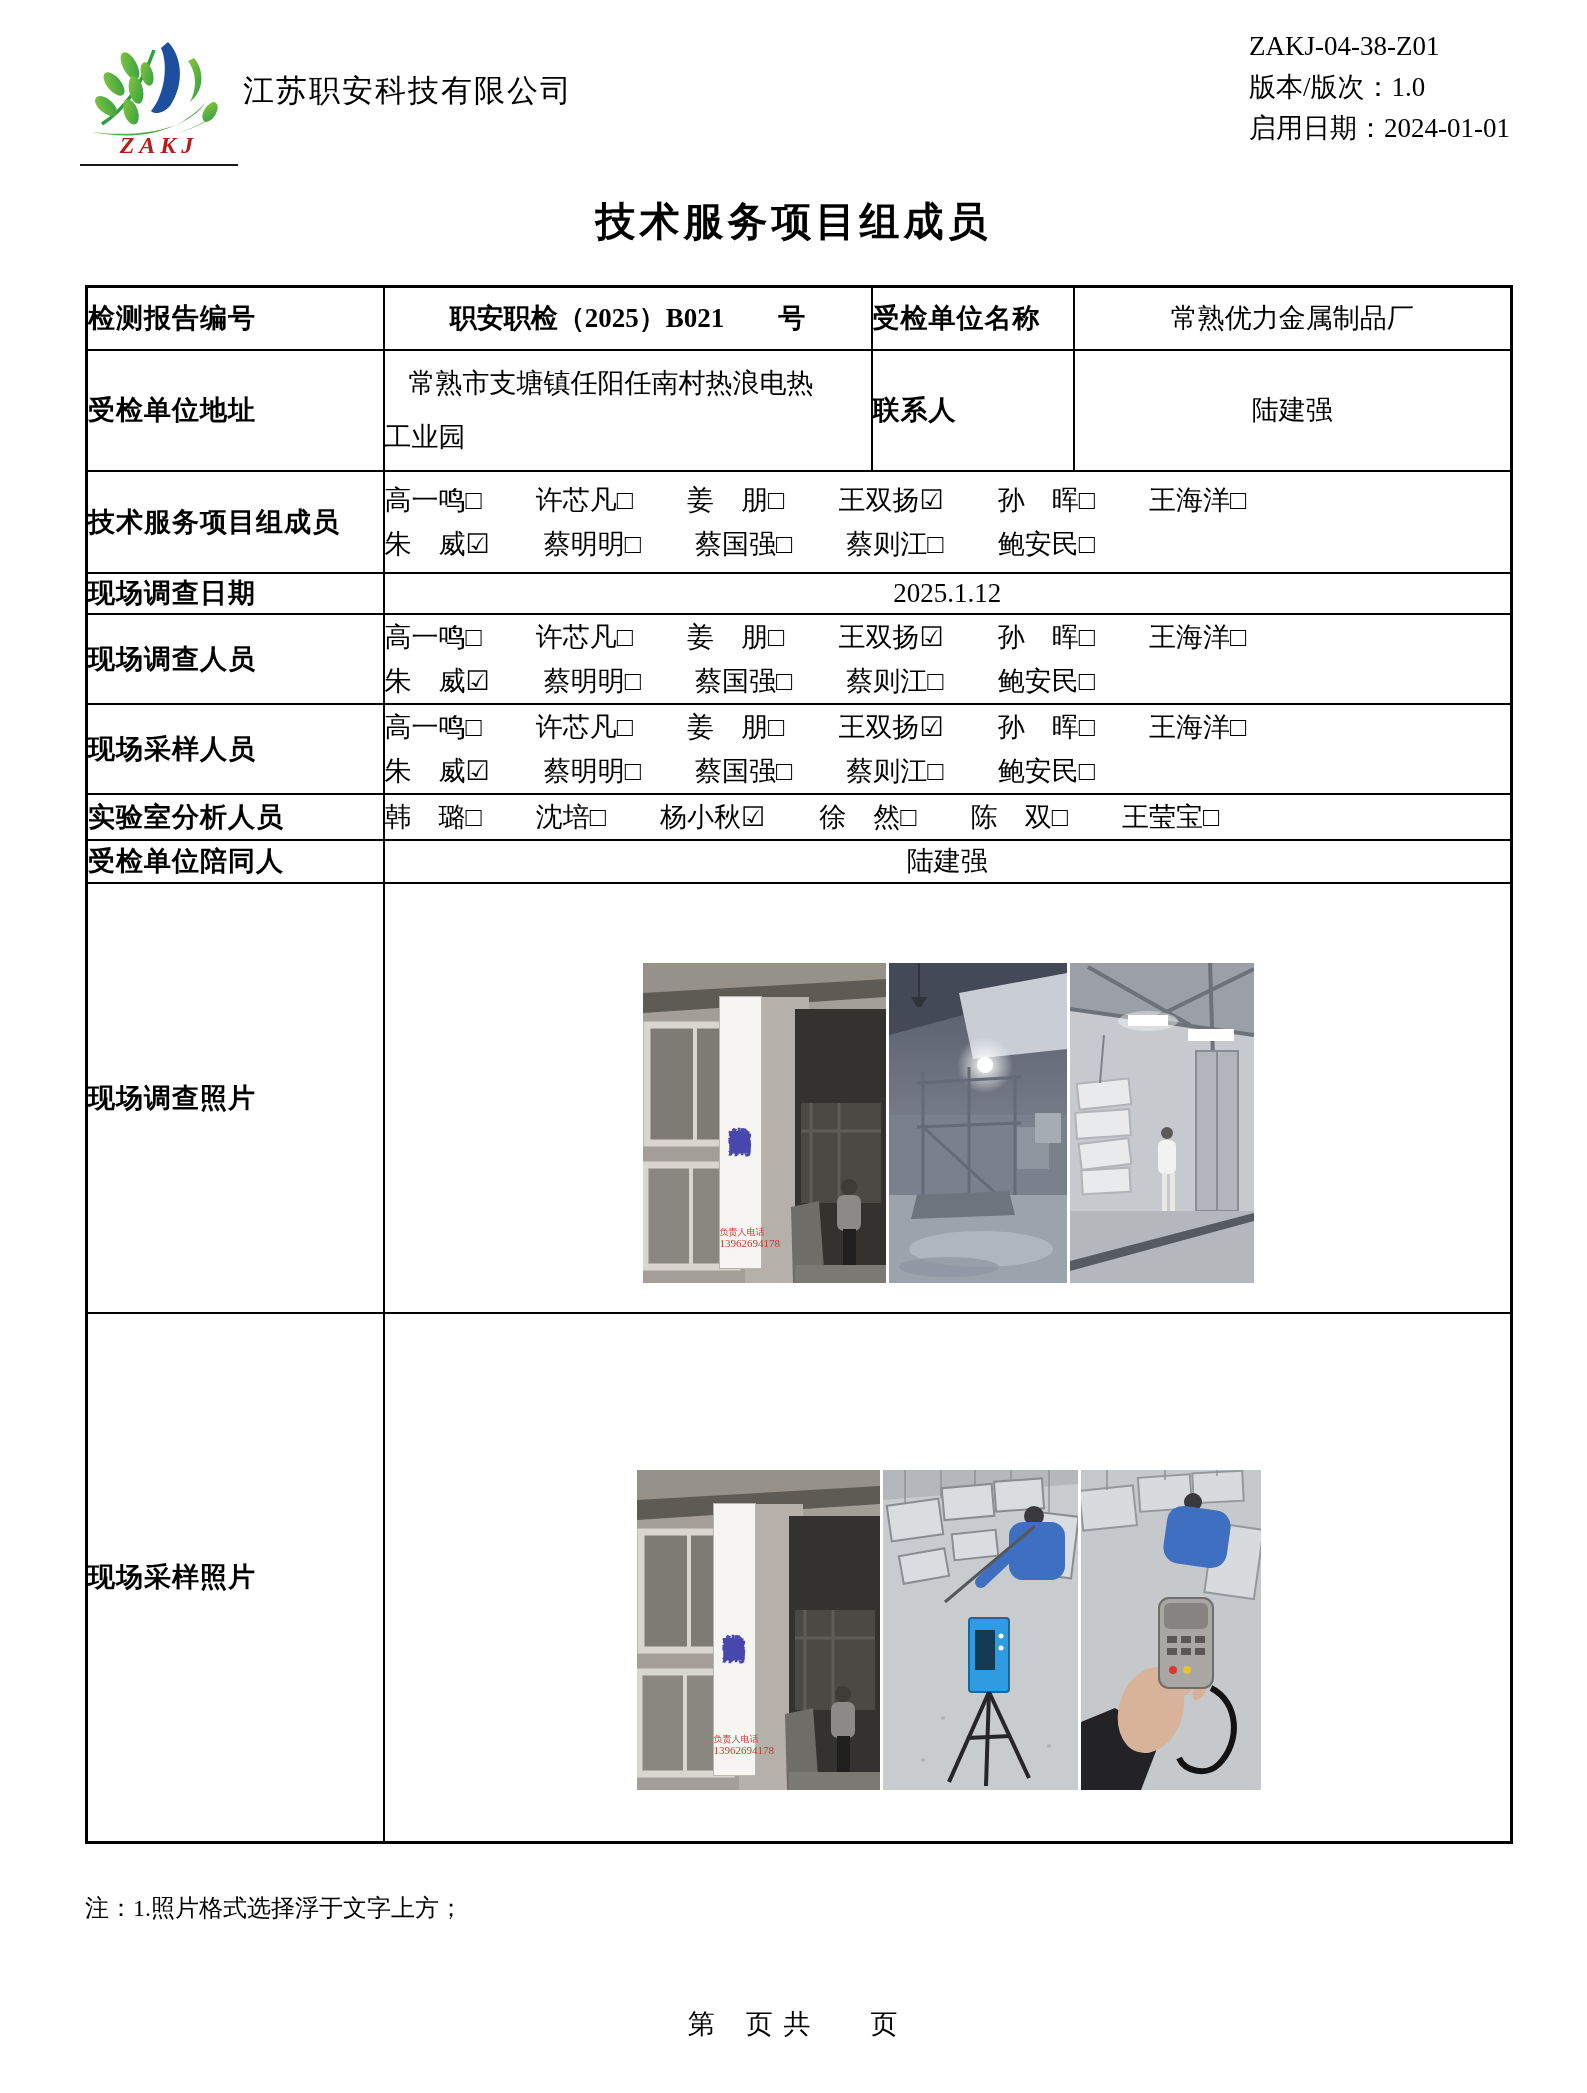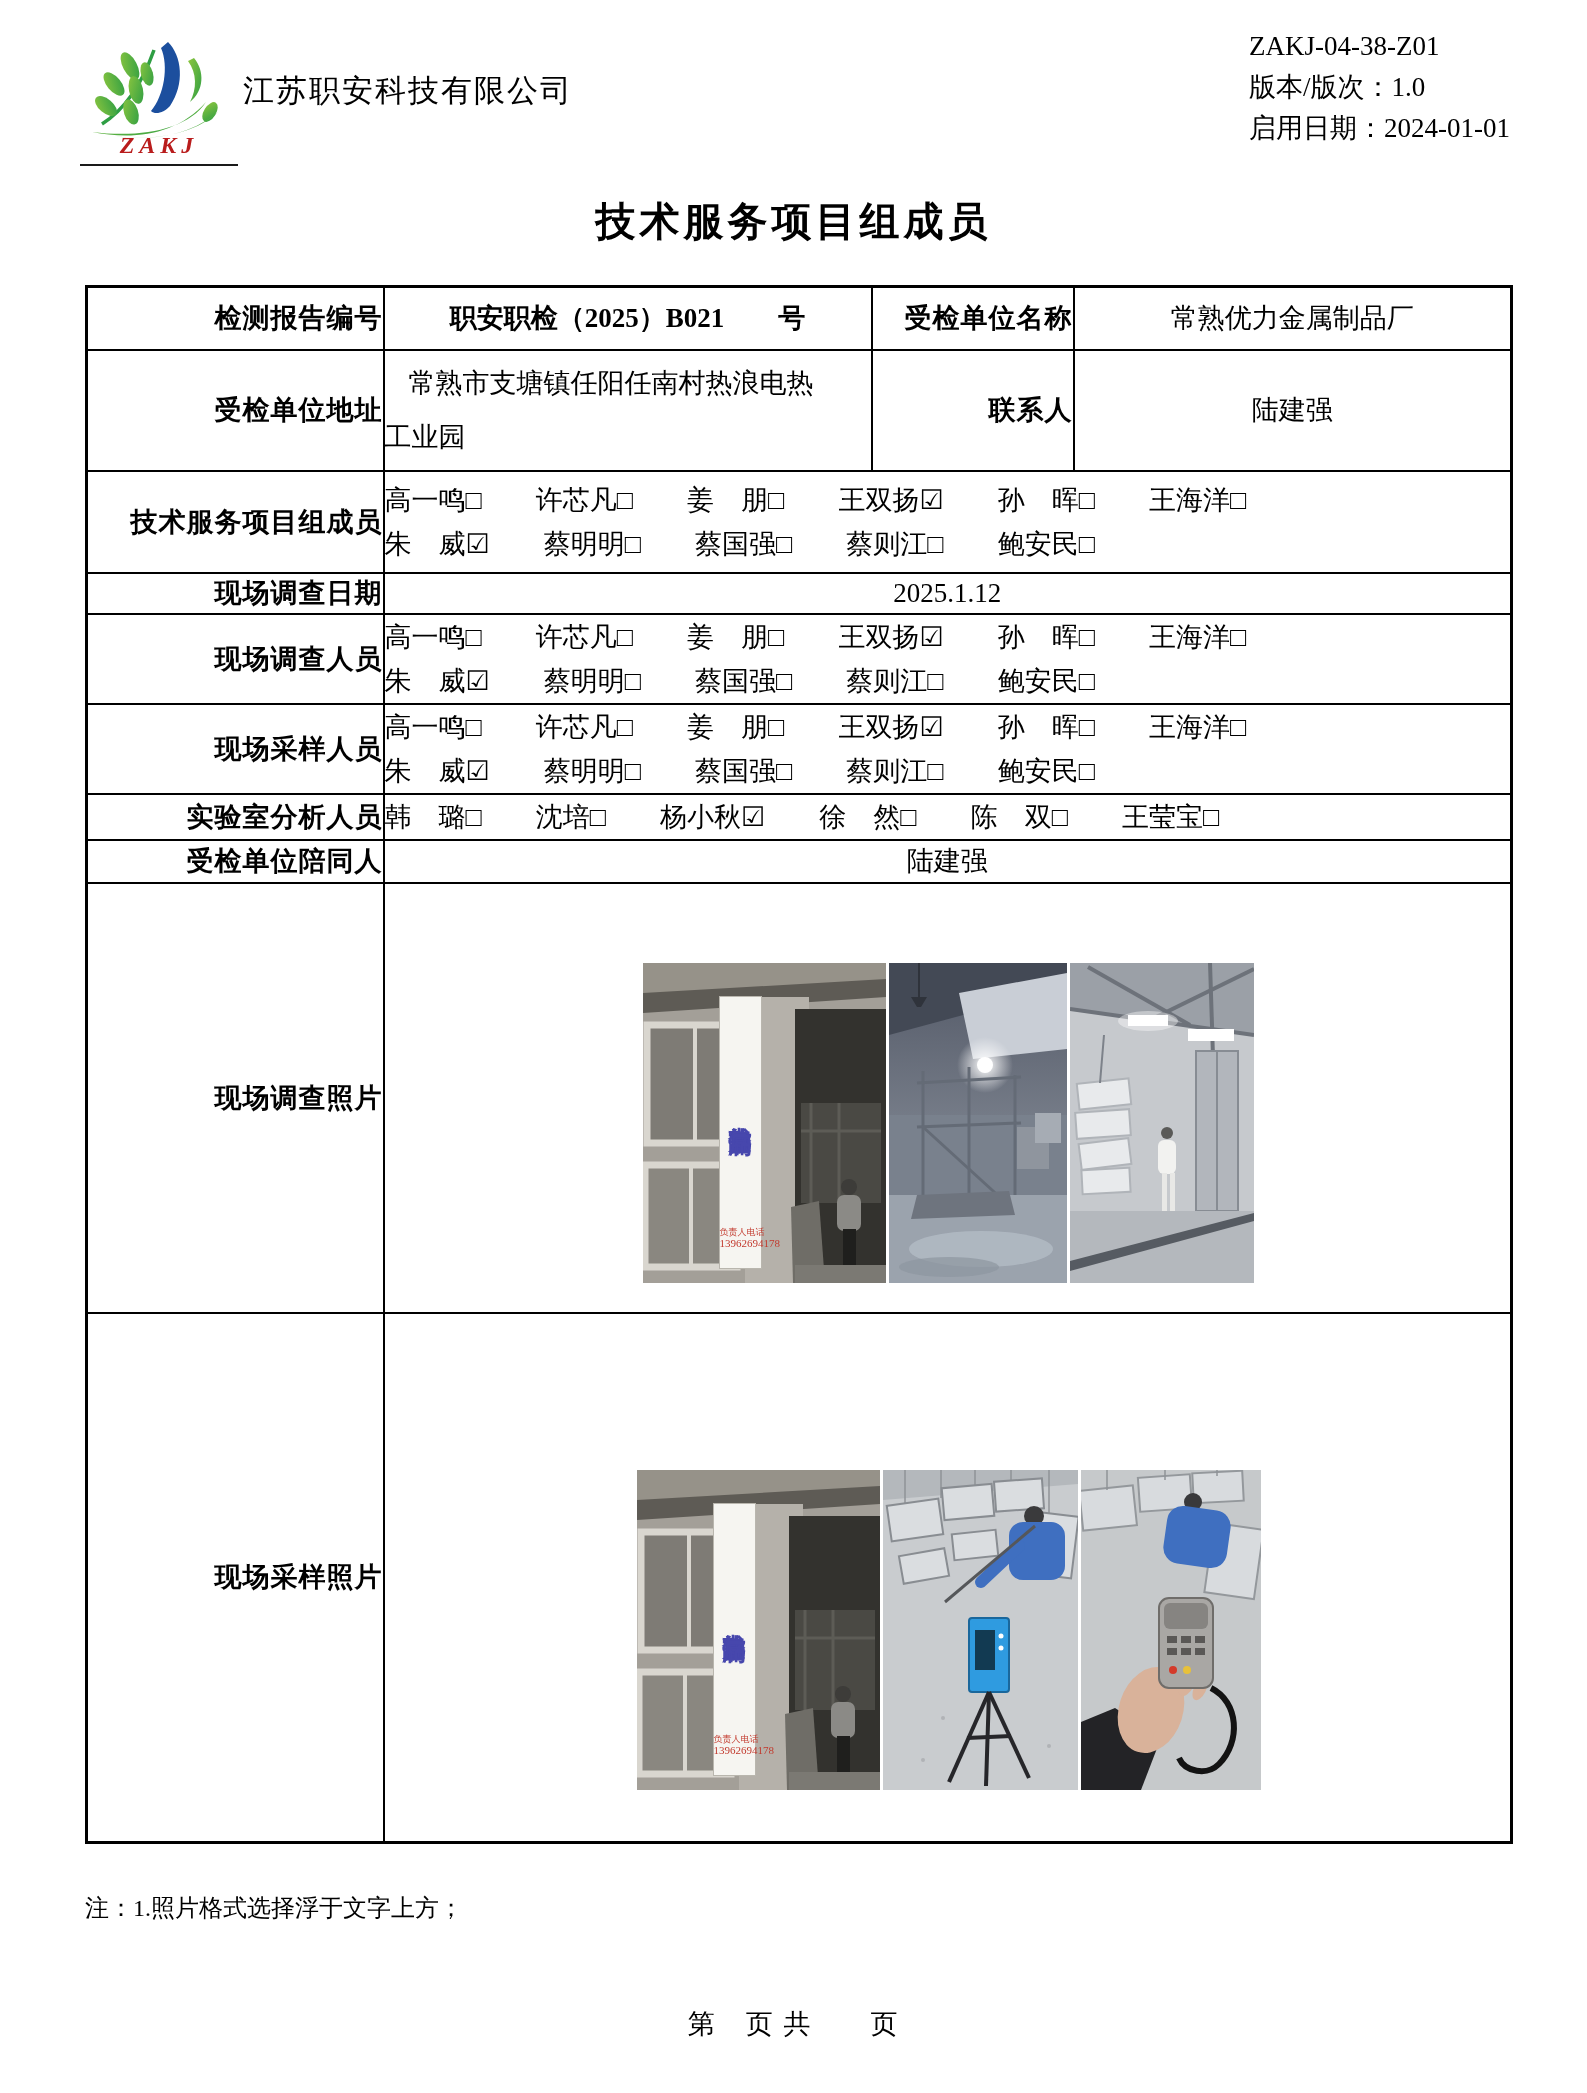--- a/index.html
+++ b/index.html
@@ -16,21 +16,21 @@
   .logo-underline { height:2px; background:#1a1a1a; margin:5px 2px 0 2px; }
   .company-name { position:absolute; left:243px; top:70px; font-size:31px; letter-spacing:2px; }
   .doc-meta { position:absolute; right:77px; top:26px; text-align:left; font-size:27px; line-height:41px; }
   
   .title { position:absolute; left:0; right:0; top:194px; margin:0; text-align:center;
            font-size:40px; font-weight:bold; letter-spacing:4px; }
   
   table.main { position:absolute; left:85px; top:285px; width:1425px;
                border-collapse:collapse; table-layout:fixed; border:3px solid #000; }
   table.main td { border:2px solid #000; font-size:27px; vertical-align:middle; padding:0; overflow:hidden; }
-  td.lbl   { font-weight:bold; text-align:right; letter-spacing:1px; }
+  td.lbl   { font-weight:bold; text-align:left; letter-spacing:1px; }
   td.center{ text-align:center; }
   td.bold  { font-weight:bold; }
   td.names { padding-left:14px; font-size:26px; }
   .names-line { line-height:44px; white-space:nowrap; }
   td.addr { padding-left:12px; }
   .addr-line1 { text-indent:24px; line-height:54px; white-space:nowrap; }
   .addr-line2 { line-height:54px; }
   td.photo-cell { vertical-align:top; }
   .photo-strip { display:flex; gap:3px; }
   .photo { position:relative; overflow:hidden; flex:none; background:#404040; }

